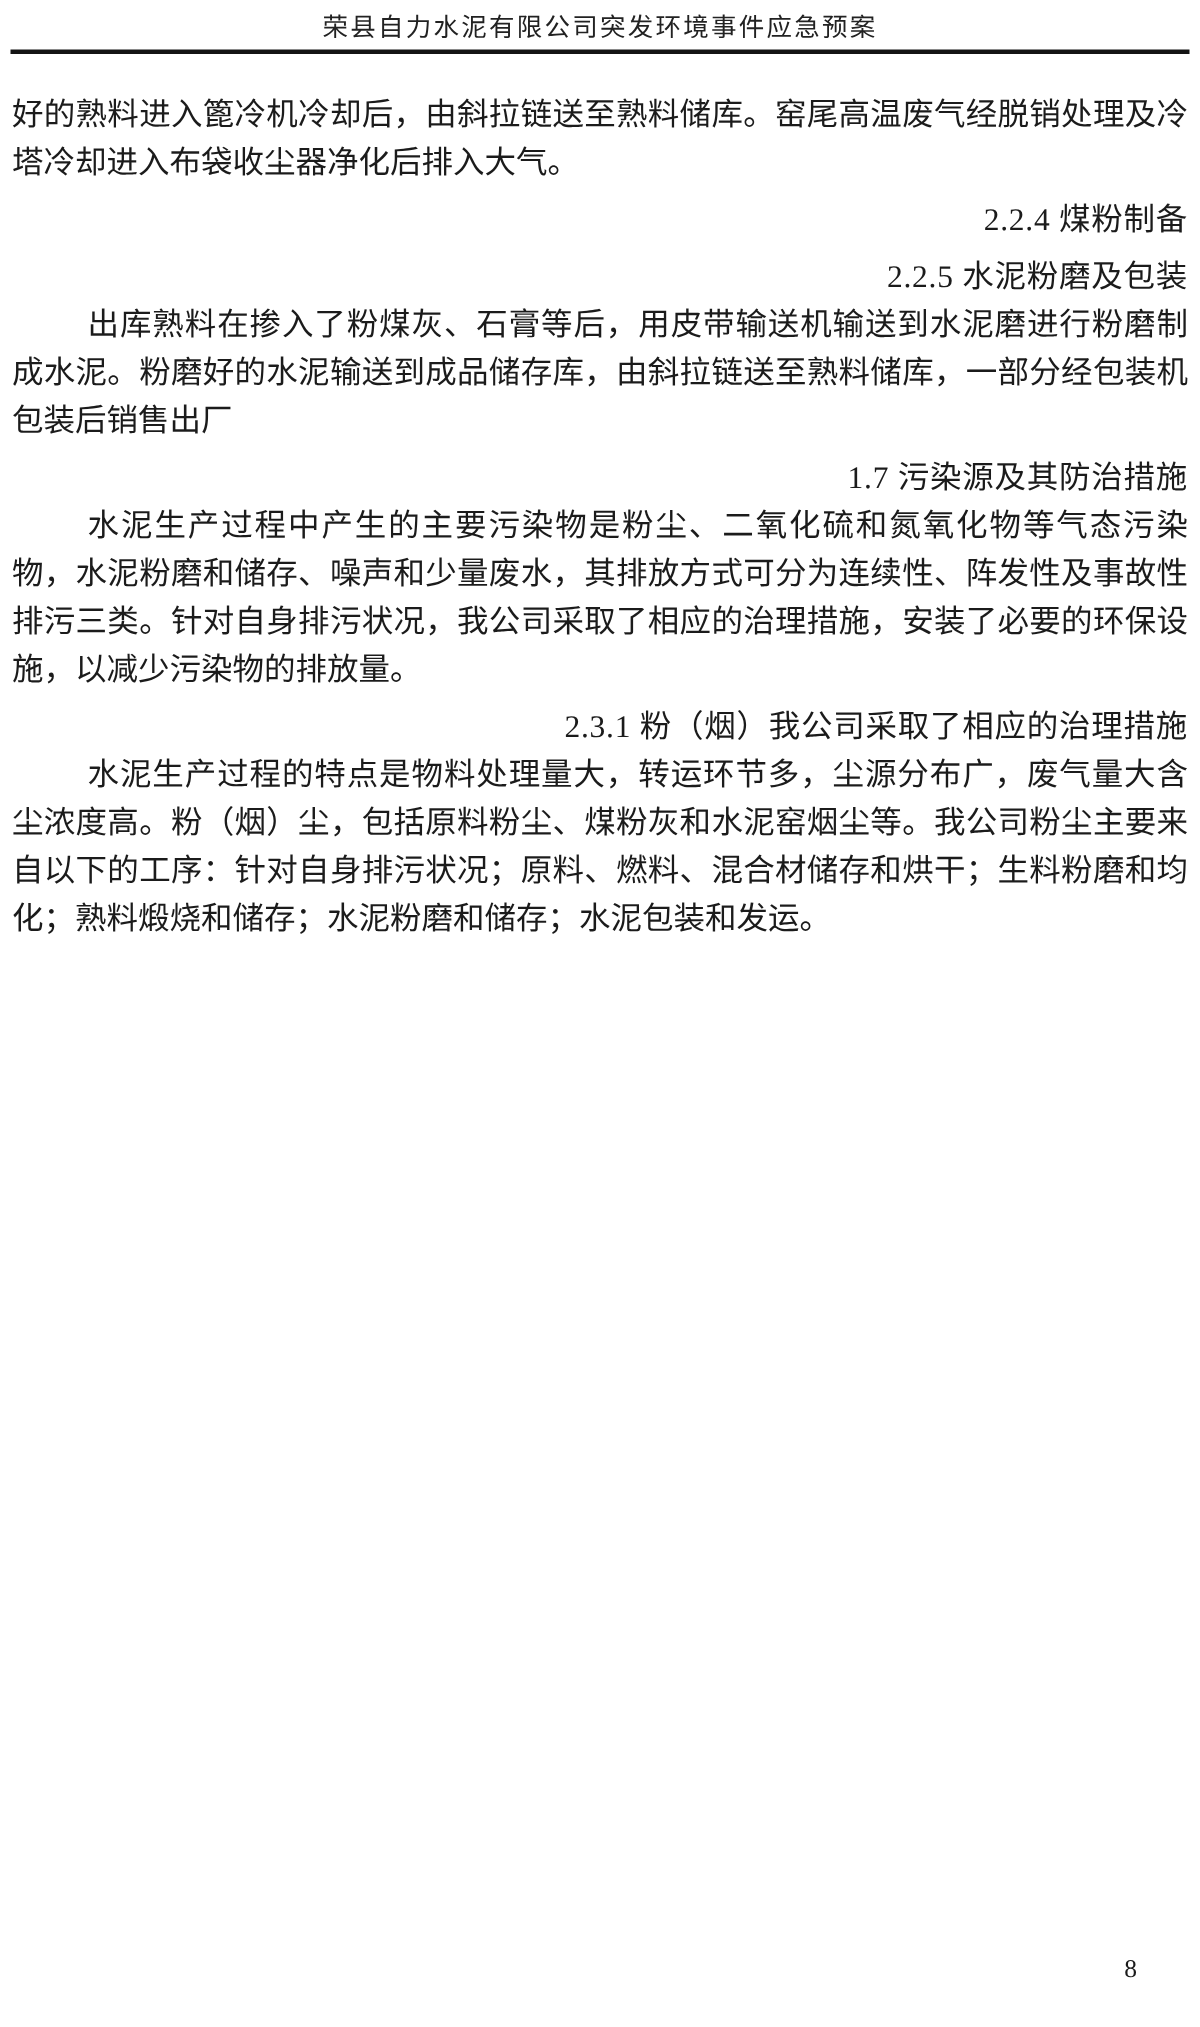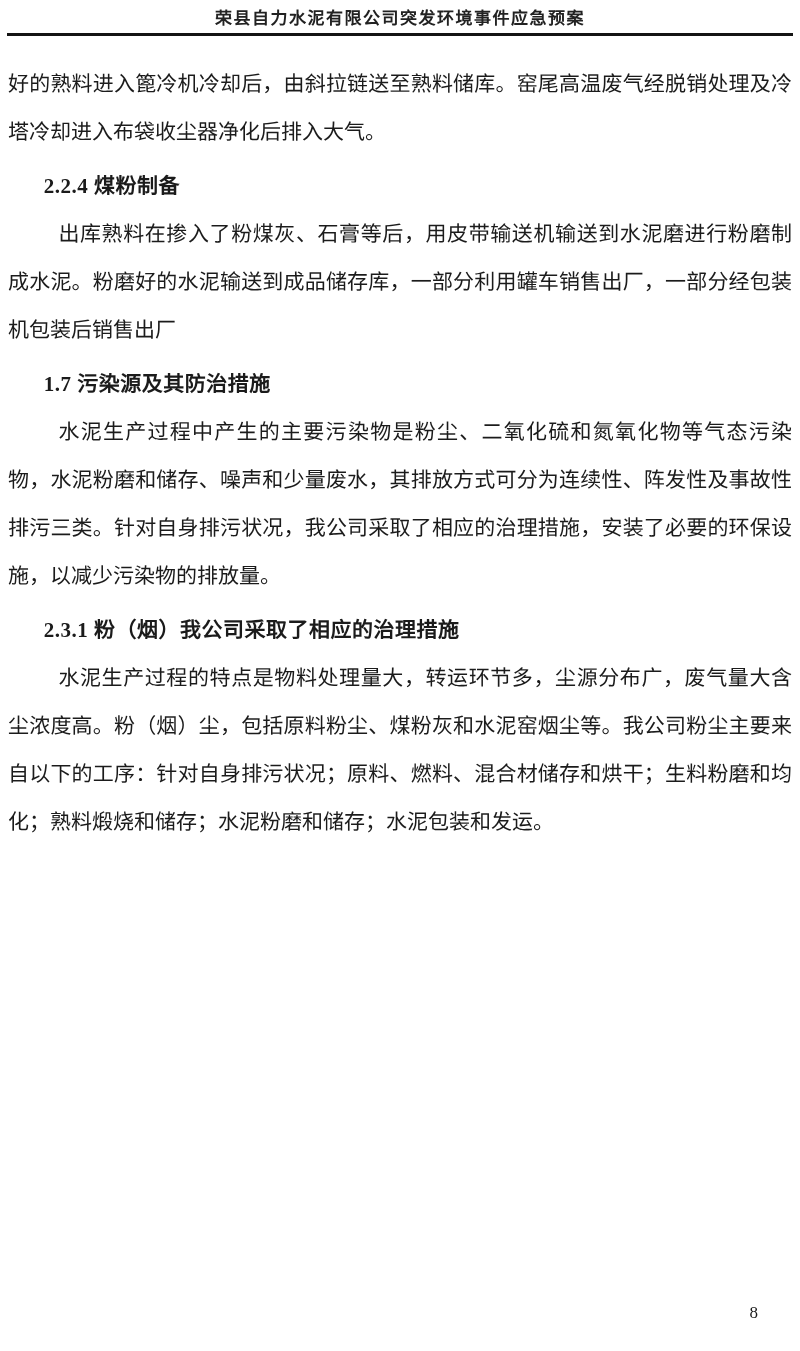--- a/index.html
+++ b/index.html
@@ -22,46 +22,45 @@
     position: relative;
   }
   .doc-header {
     padding-top: 4px;
     text-align: center;
   }
   .doc-header-title {
     font-size: 17px;
     letter-spacing: 1.5px;
     color: #222222;
-    font-weight: bold;
   }
   .doc-header-rule {
     height: 0;
     border-bottom: 3px solid #141414;
     margin: 4px 7px 0 7px;
   }
   .doc-content {
     padding: 24px 8px 0 8px;
     font-size: 21px;
-    line-height: 48px;
+    line-height: 32px;
     text-align: justify;
     color: #1b1b1b;
   }
   .body-paragraph {
     margin: 0;
     text-indent: 2.4em;
   }
   .body-paragraph.no-indent {
     text-indent: 0;
   }
   .section-heading {
     margin: 6px 0 0 0;
-    font-weight: bold;
+    font-weight: normal;
     text-indent: 1.7em;
-    text-align: left;
+    text-align: right;
     letter-spacing: 0.5px;
   }
   .page-number {
     position: absolute;
     right: 42px;
     bottom: 28px;
     font-size: 17px;
     color: #1b1b1b;
   }
 </style>
@@ -74,22 +73,23 @@
     <div class="doc-header-title">荣县自力水泥有限公司突发环境事件应急预案</div>
     <div class="doc-header-rule"></div>
   </div>
 
   <div class="doc-content">
     <p class="body-paragraph no-indent">好的熟料进入篦冷机冷却后，由斜拉链送至熟料储库。窑尾高温废气经脱销处理及冷塔冷却进入布袋收尘器净化后排入大气。</p>
 
     <p class="section-heading">2.2.4 煤粉制备</p>
 
 
+    <p class="section-heading">2.2.5 水泥粉磨及包装</p>
 
-    <p class="body-paragraph">出库熟料在掺入了粉煤灰、石膏等后，用皮带输送机输送到水泥磨进行粉磨制成水泥。粉磨好的水泥输送到成品储存库，一部分利用罐车销售出厂，一部分经包装机包装后销售出厂</p>
+    <p class="body-paragraph">出库熟料在掺入了粉煤灰、石膏等后，用皮带输送机输送到水泥磨进行粉磨制成水泥。粉磨好的水泥输送到成品储存库，由斜拉链送至熟料储库，一部分经包装机包装后销售出厂</p>
 
     <p class="section-heading">1.7 污染源及其防治措施</p>
 
     <p class="body-paragraph">水泥生产过程中产生的主要污染物是粉尘、二氧化硫和氮氧化物等气态污染物，水泥粉磨和储存、噪声和少量废水，其排放方式可分为连续性、阵发性及事故性排污三类。针对自身排污状况，我公司采取了相应的治理措施，安装了必要的环保设施，以减少污染物的排放量。</p>
 
     <p class="section-heading">2.3.1 粉（烟）我公司采取了相应的治理措施</p>
 
     <p class="body-paragraph">水泥生产过程的特点是物料处理量大，转运环节多，尘源分布广，废气量大含尘浓度高。粉（烟）尘，包括原料粉尘、煤粉灰和水泥窑烟尘等。我公司粉尘主要来自以下的工序：针对自身排污状况；原料、燃料、混合材储存和烘干；生料粉磨和均化；熟料煅烧和储存；水泥粉磨和储存；水泥包装和发运。</p>
 
 

